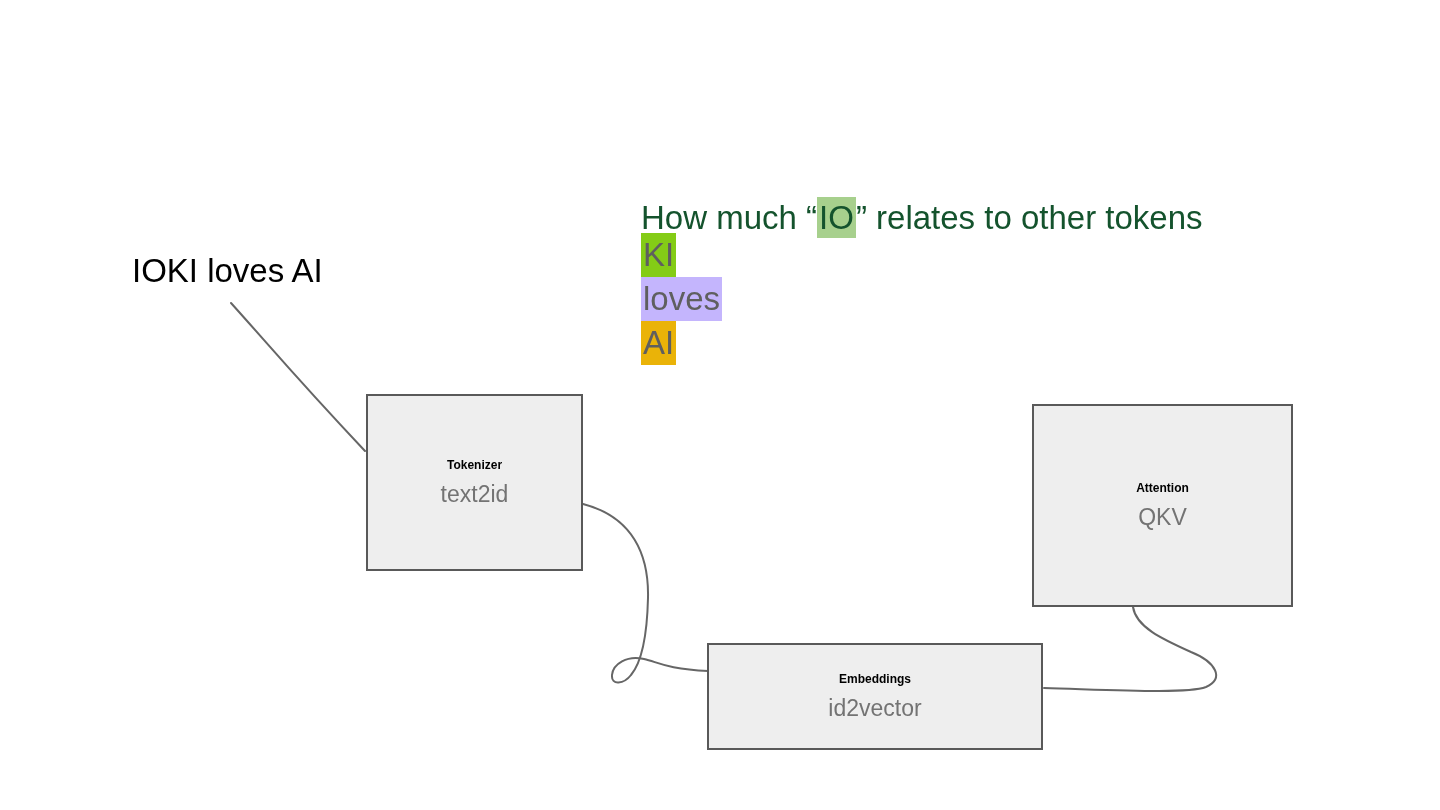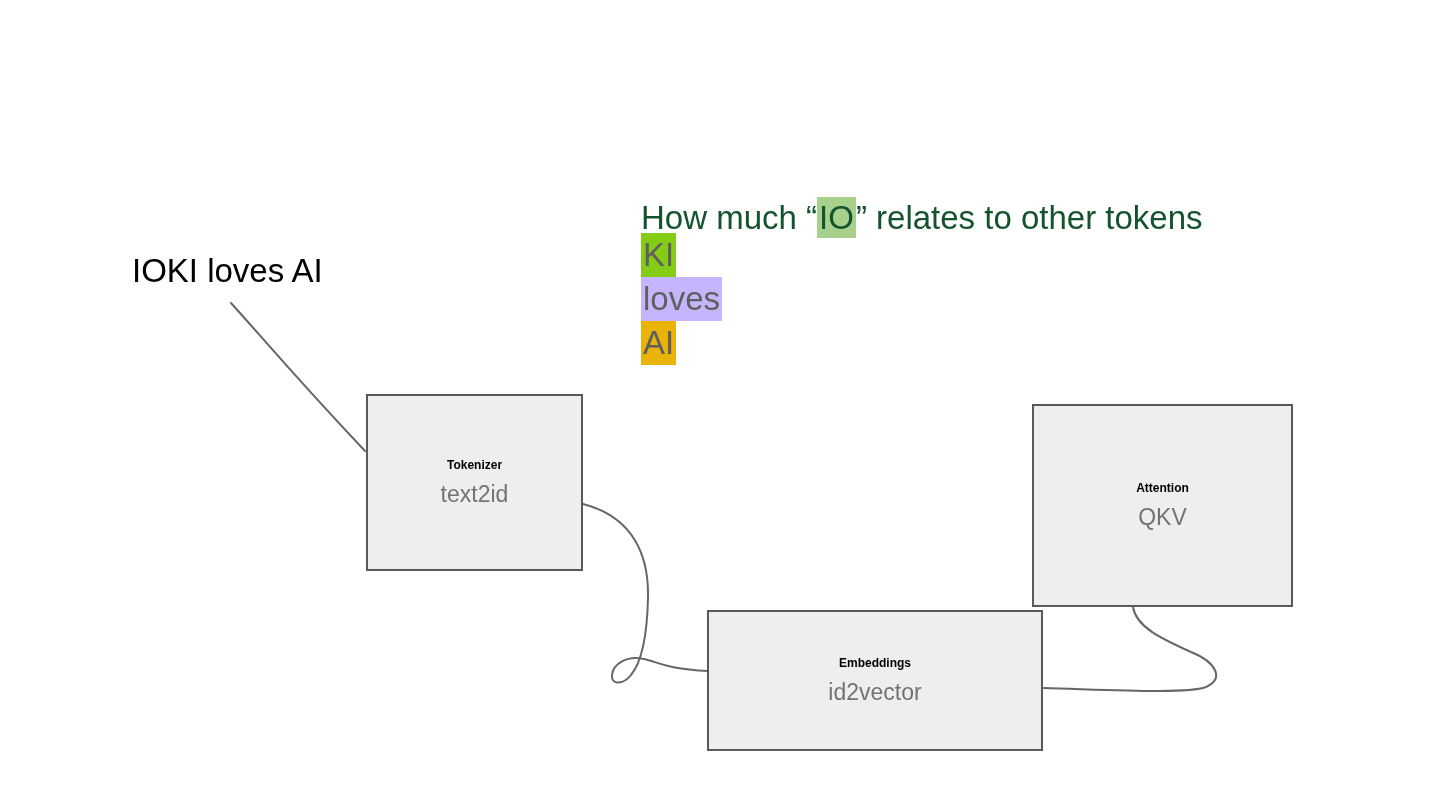--- a/index.html
+++ b/index.html
@@ -102,21 +102,21 @@
   }
   .node-box .box-main {
     font-size: 23px;
     font-weight: 400;
     color: #737373;
     line-height: 33px;
   }
 
   .box-tokenizer  { left: 366px; top: 394px; width: 217px; height: 177px; }
   .box-attention  { left: 1032px; top: 404px; width: 261px; height: 203px; }
-  .box-embeddings { left: 707px; top: 610px; width: 336px; height: 141px; }
+  .box-embeddings { left: 707px; top: 643px; width: 336px; height: 107px; }
 </style>
 </head>
 <body>
 
 <div class="slide">
 
 
   <div class="input-sentence">IOKI loves AI</div>
 
   <div class="question-line">

